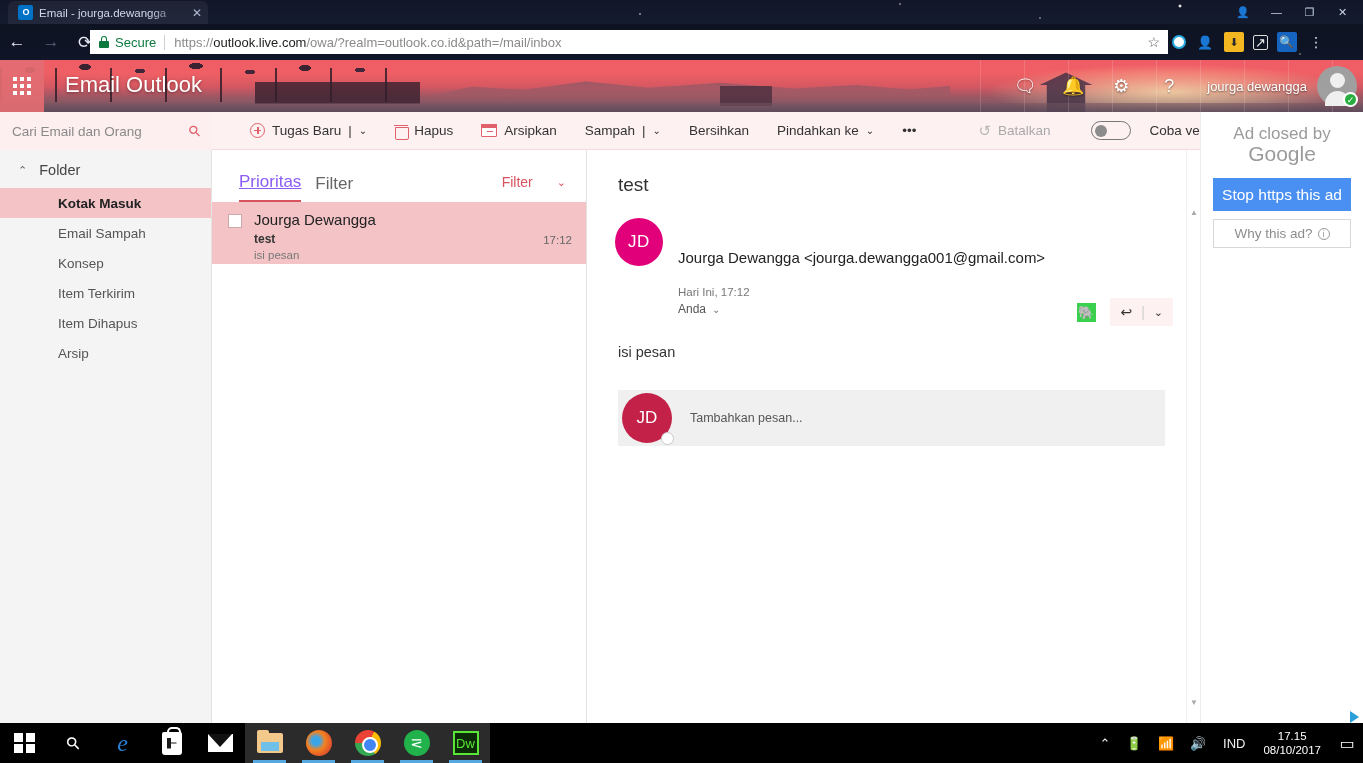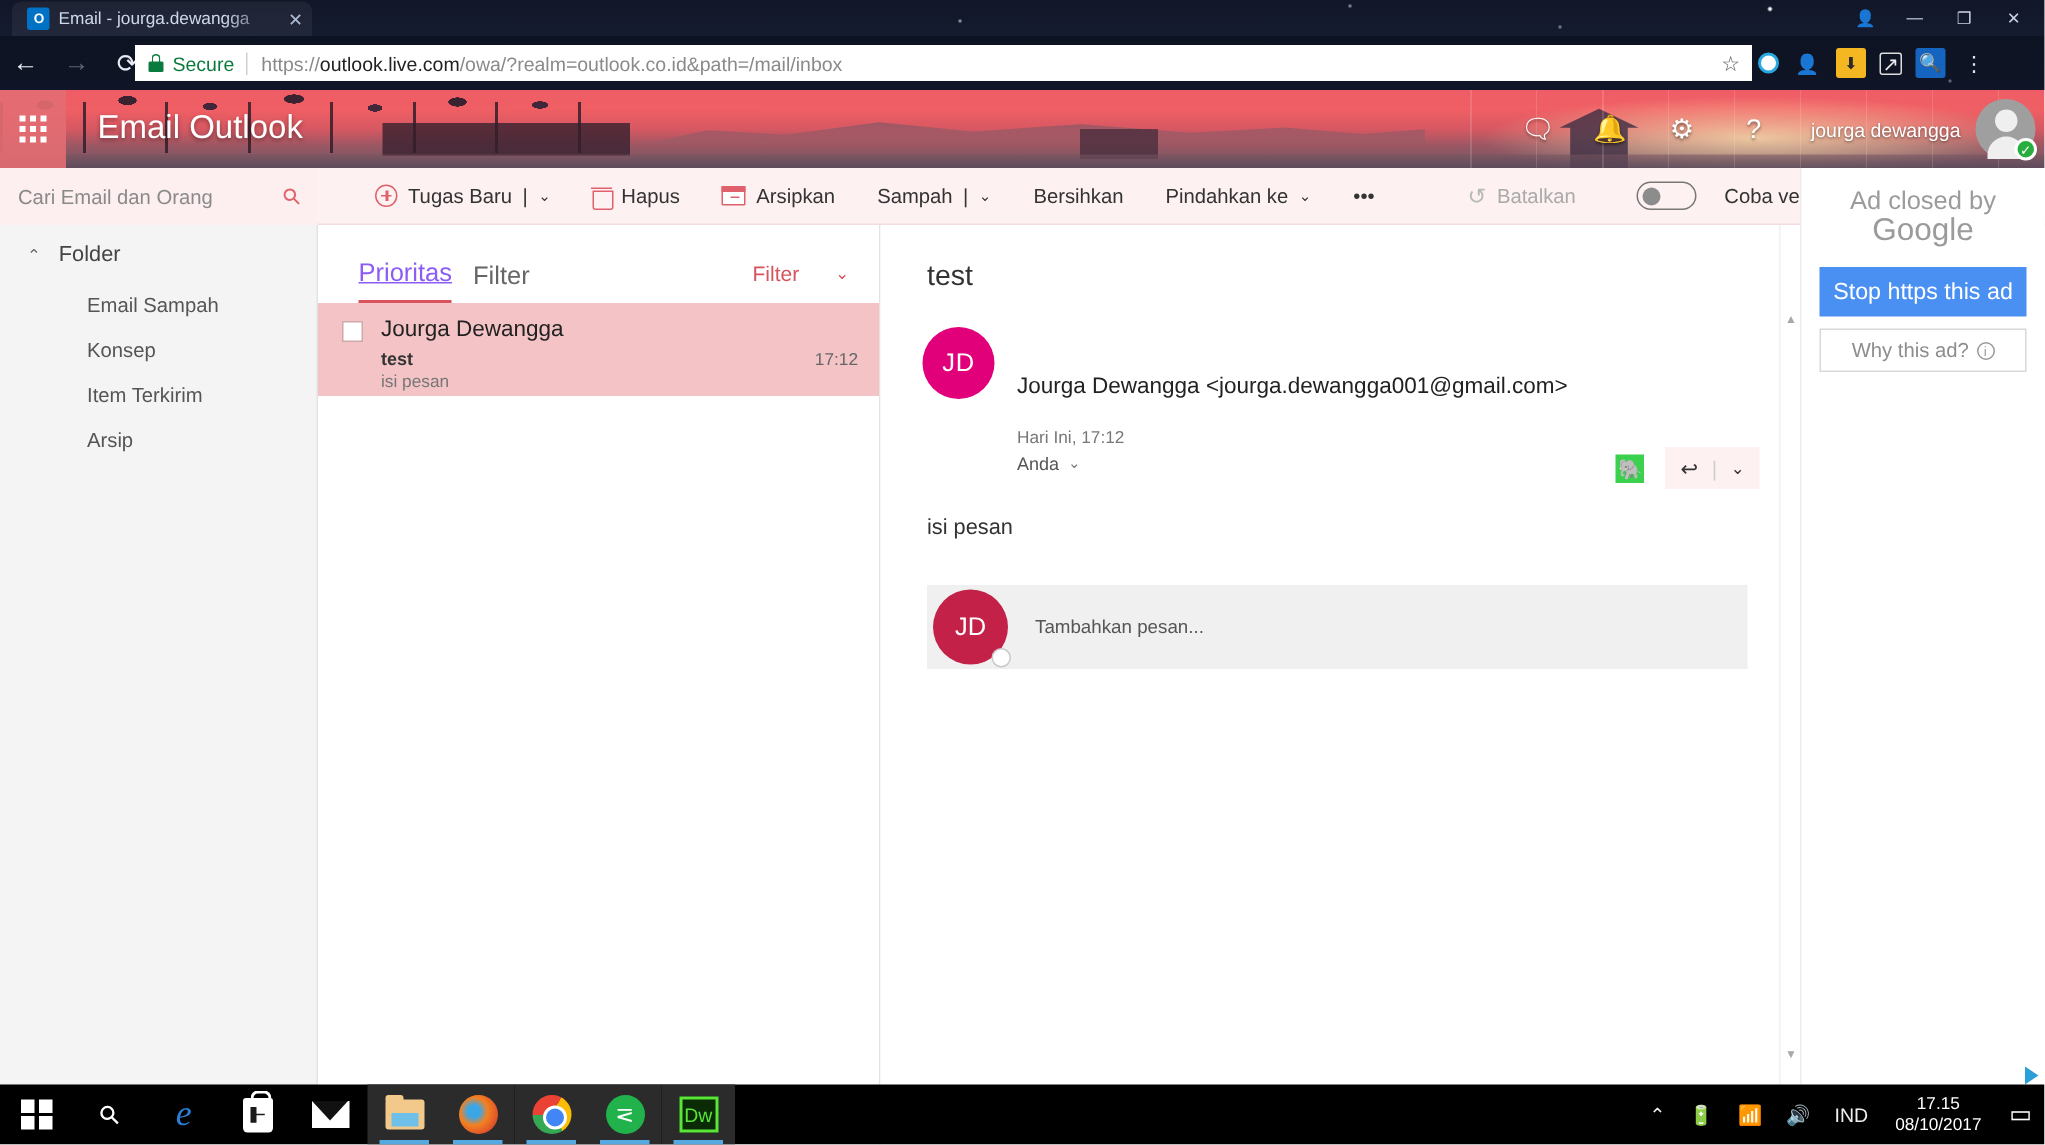--- a/index.html
+++ b/index.html
@@ -601,28 +601,34 @@
         </span>
       <span class="beta-label">Coba versi beta</span>
     </div>
   </div>
 
   <div class="leftnav">
     <div class="folder-head">
       <span class="chev-up">⌃</span>
       <span>Folder</span>
     </div>
+    <div class="folder-item active">
+      <span>Kotak Masuk</span>
+    </div>
     <div class="folder-item">
       <span>Email Sampah</span>
     </div>
     <div class="folder-item">
       <span>Konsep</span>
     </div>
     <div class="folder-item">
       <span>Item Terkirim</span>
+    </div>
+    <div class="folder-item">
+      <span>Item Dihapus</span>
     </div>
     <div class="folder-item">
       <span>Arsip</span>
     </div>
   </div>
 
   <div class="leftnav-foot">
     <span class="foot-ico">
         <span class="env"></span>
       </span>

